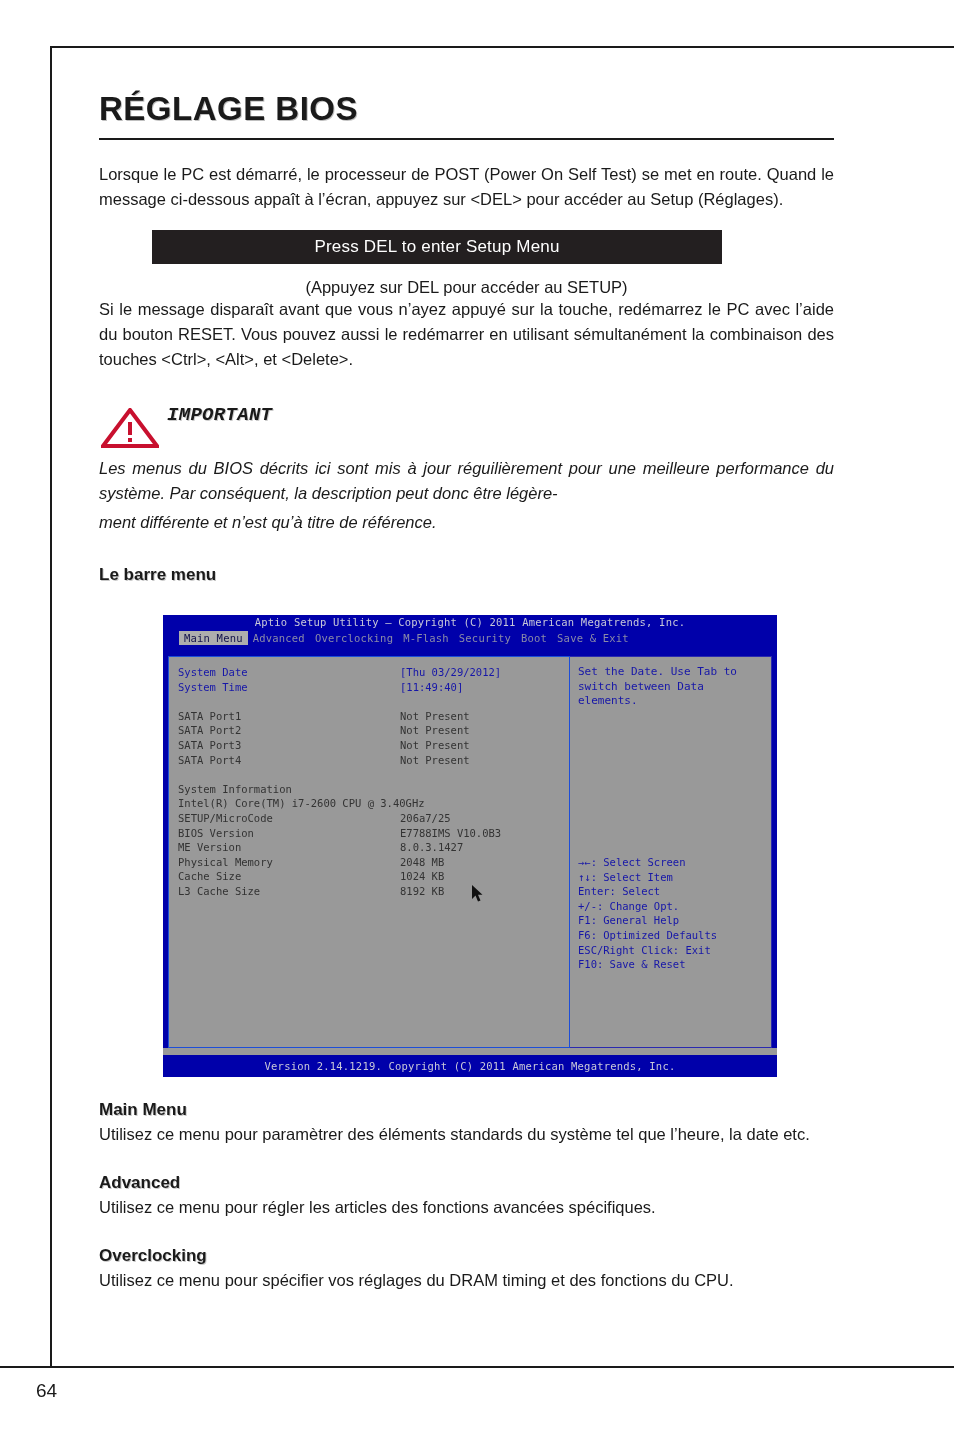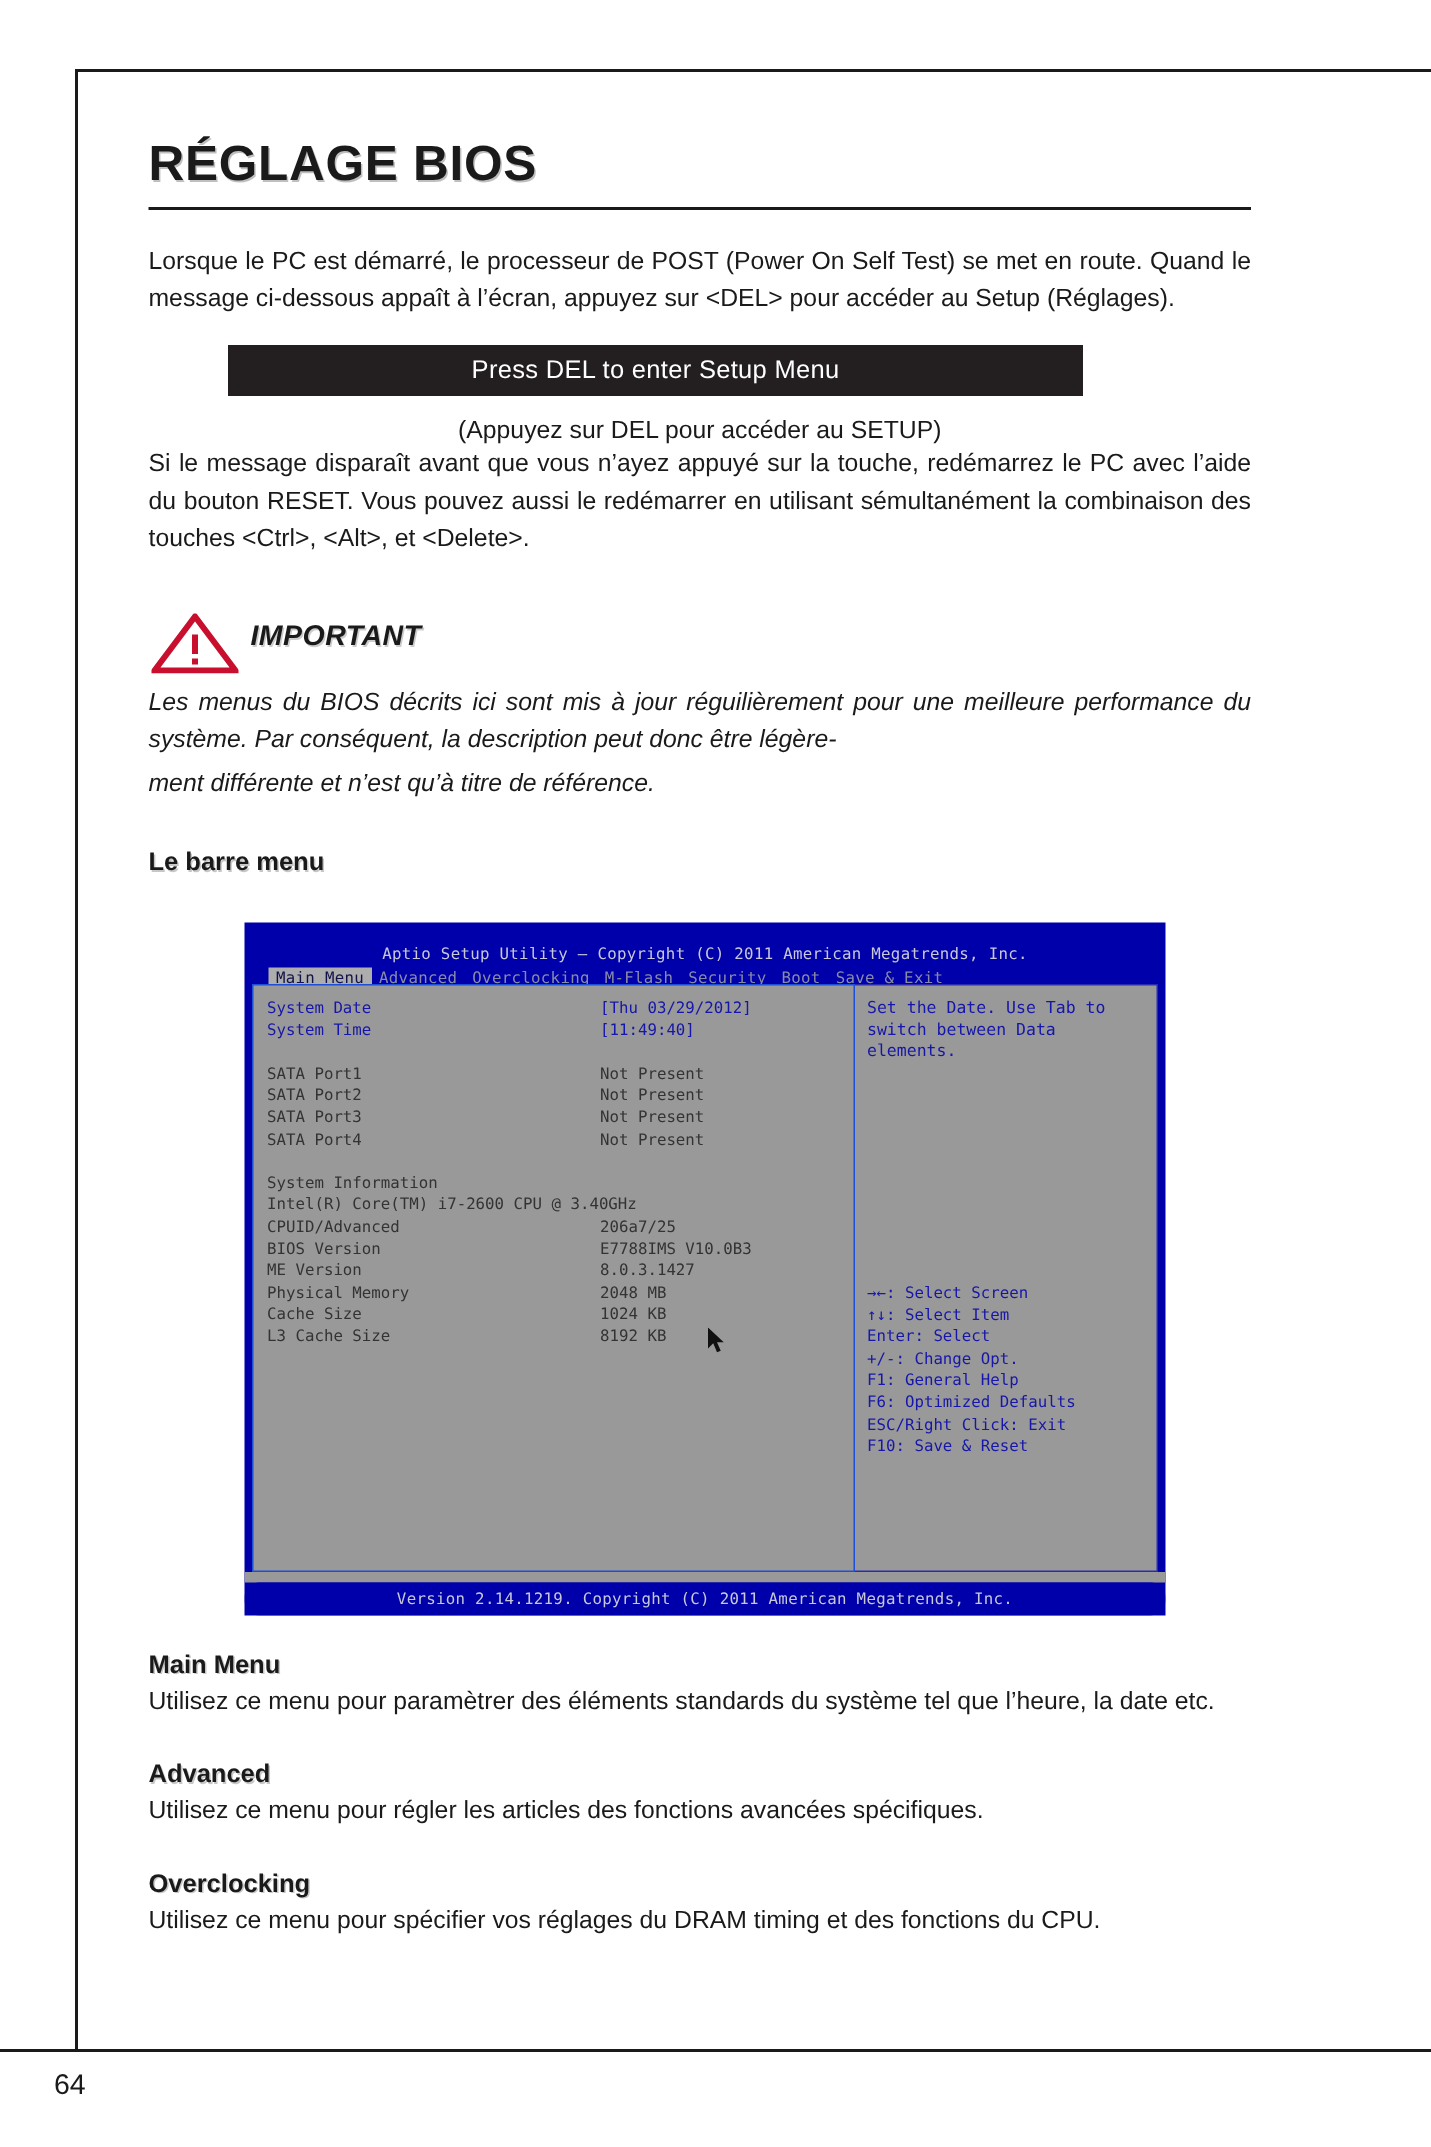--- a/index.html
+++ b/index.html
@@ -100,23 +100,24 @@
     text-align: center;
     font-size: 16.5px;
     color: #1a1a1a;
   }
 
   .para-block { margin-top: 16px; }
 
   
   .important-row {
     display: flex;
-    align-items: center;
+    align-items: flex-start;
     margin: 36px 0 6px 2px;
     height: 42px;
+    font-family: Liberation Mono, monospace;
   }
   .warn-tri { display: block; }
   .important-label {
     font-size: 19px;
     font-weight: bold;
     font-style: italic;
     margin-left: 8px;
     position: relative;
     top: -4px;
     letter-spacing: 0.3px;
@@ -152,21 +153,21 @@
     font-family: "DejaVu Sans Mono", "Liberation Mono", monospace;
     overflow: hidden;
   }
   .bios-titlebar {
     height: 15px;
     line-height: 15px;
     text-align: center;
     color: #c8c8d8;
     font-size: 10.5px;
     letter-spacing: 0.2px;
-    padding-top: 14px;
+    padding-top: 0;
   }
   .bios-menubar {
     height: 16px;
     display: flex;
     align-items: center;
     padding-left: 16px;
     font-size: 10.5px;
     color: #8a8aa8;
     gap: 0px;
   }
@@ -331,21 +332,21 @@
           <div class="bios-row c-blue"><span class="k">System Date</span><span class="v">[Thu 03/29/2012]</span></div>
           <div class="bios-row c-blue"><span class="k">System Time</span><span class="v">[11:49:40]</span></div>
           <div class="spacer-row"></div>
           <div class="bios-row c-dark"><span class="k">SATA Port1</span><span class="v">Not Present</span></div>
           <div class="bios-row c-dark"><span class="k">SATA Port2</span><span class="v">Not Present</span></div>
           <div class="bios-row c-dark"><span class="k">SATA Port3</span><span class="v">Not Present</span></div>
           <div class="bios-row c-dark"><span class="k">SATA Port4</span><span class="v">Not Present</span></div>
           <div class="spacer-row"></div>
           <div class="bios-row c-dark"><span class="k">System Information</span><span class="v"></span></div>
           <div class="bios-row c-dark"><span class="k">Intel(R) Core(TM) i7-2600 CPU @ 3.40GHz</span><span class="v"></span></div>
-          <div class="bios-row c-dark"><span class="k">CPUID/Advanced</span><span class="v">206a7/25</span></div>
+          <div class="bios-row c-dark"><span class="k">SETUP/MicroCode</span><span class="v">206a7/25</span></div>
           <div class="bios-row c-dark"><span class="k">BIOS Version</span><span class="v">E7788IMS V10.0B3</span></div>
           <div class="bios-row c-dark"><span class="k">ME Version</span><span class="v">8.0.3.1427</span></div>
           <div class="bios-row c-dark"><span class="k">Physical Memory</span><span class="v">2048 MB</span></div>
           <div class="bios-row c-dark"><span class="k">Cache Size</span><span class="v">1024 KB</span></div>
           <div class="bios-row c-dark"><span class="k">L3 Cache Size</span><span class="v">8192 KB</span></div>
         </div>
       <div class="bios-cursor">
         <svg width="12" height="18" viewBox="0 0 12 18">
           <polygon points="0,0 0,14 3.5,10.5 6,16.5 8.5,15.5 6,9.8 10.5,9.8" fill="#111111"></polygon>
         </svg>

